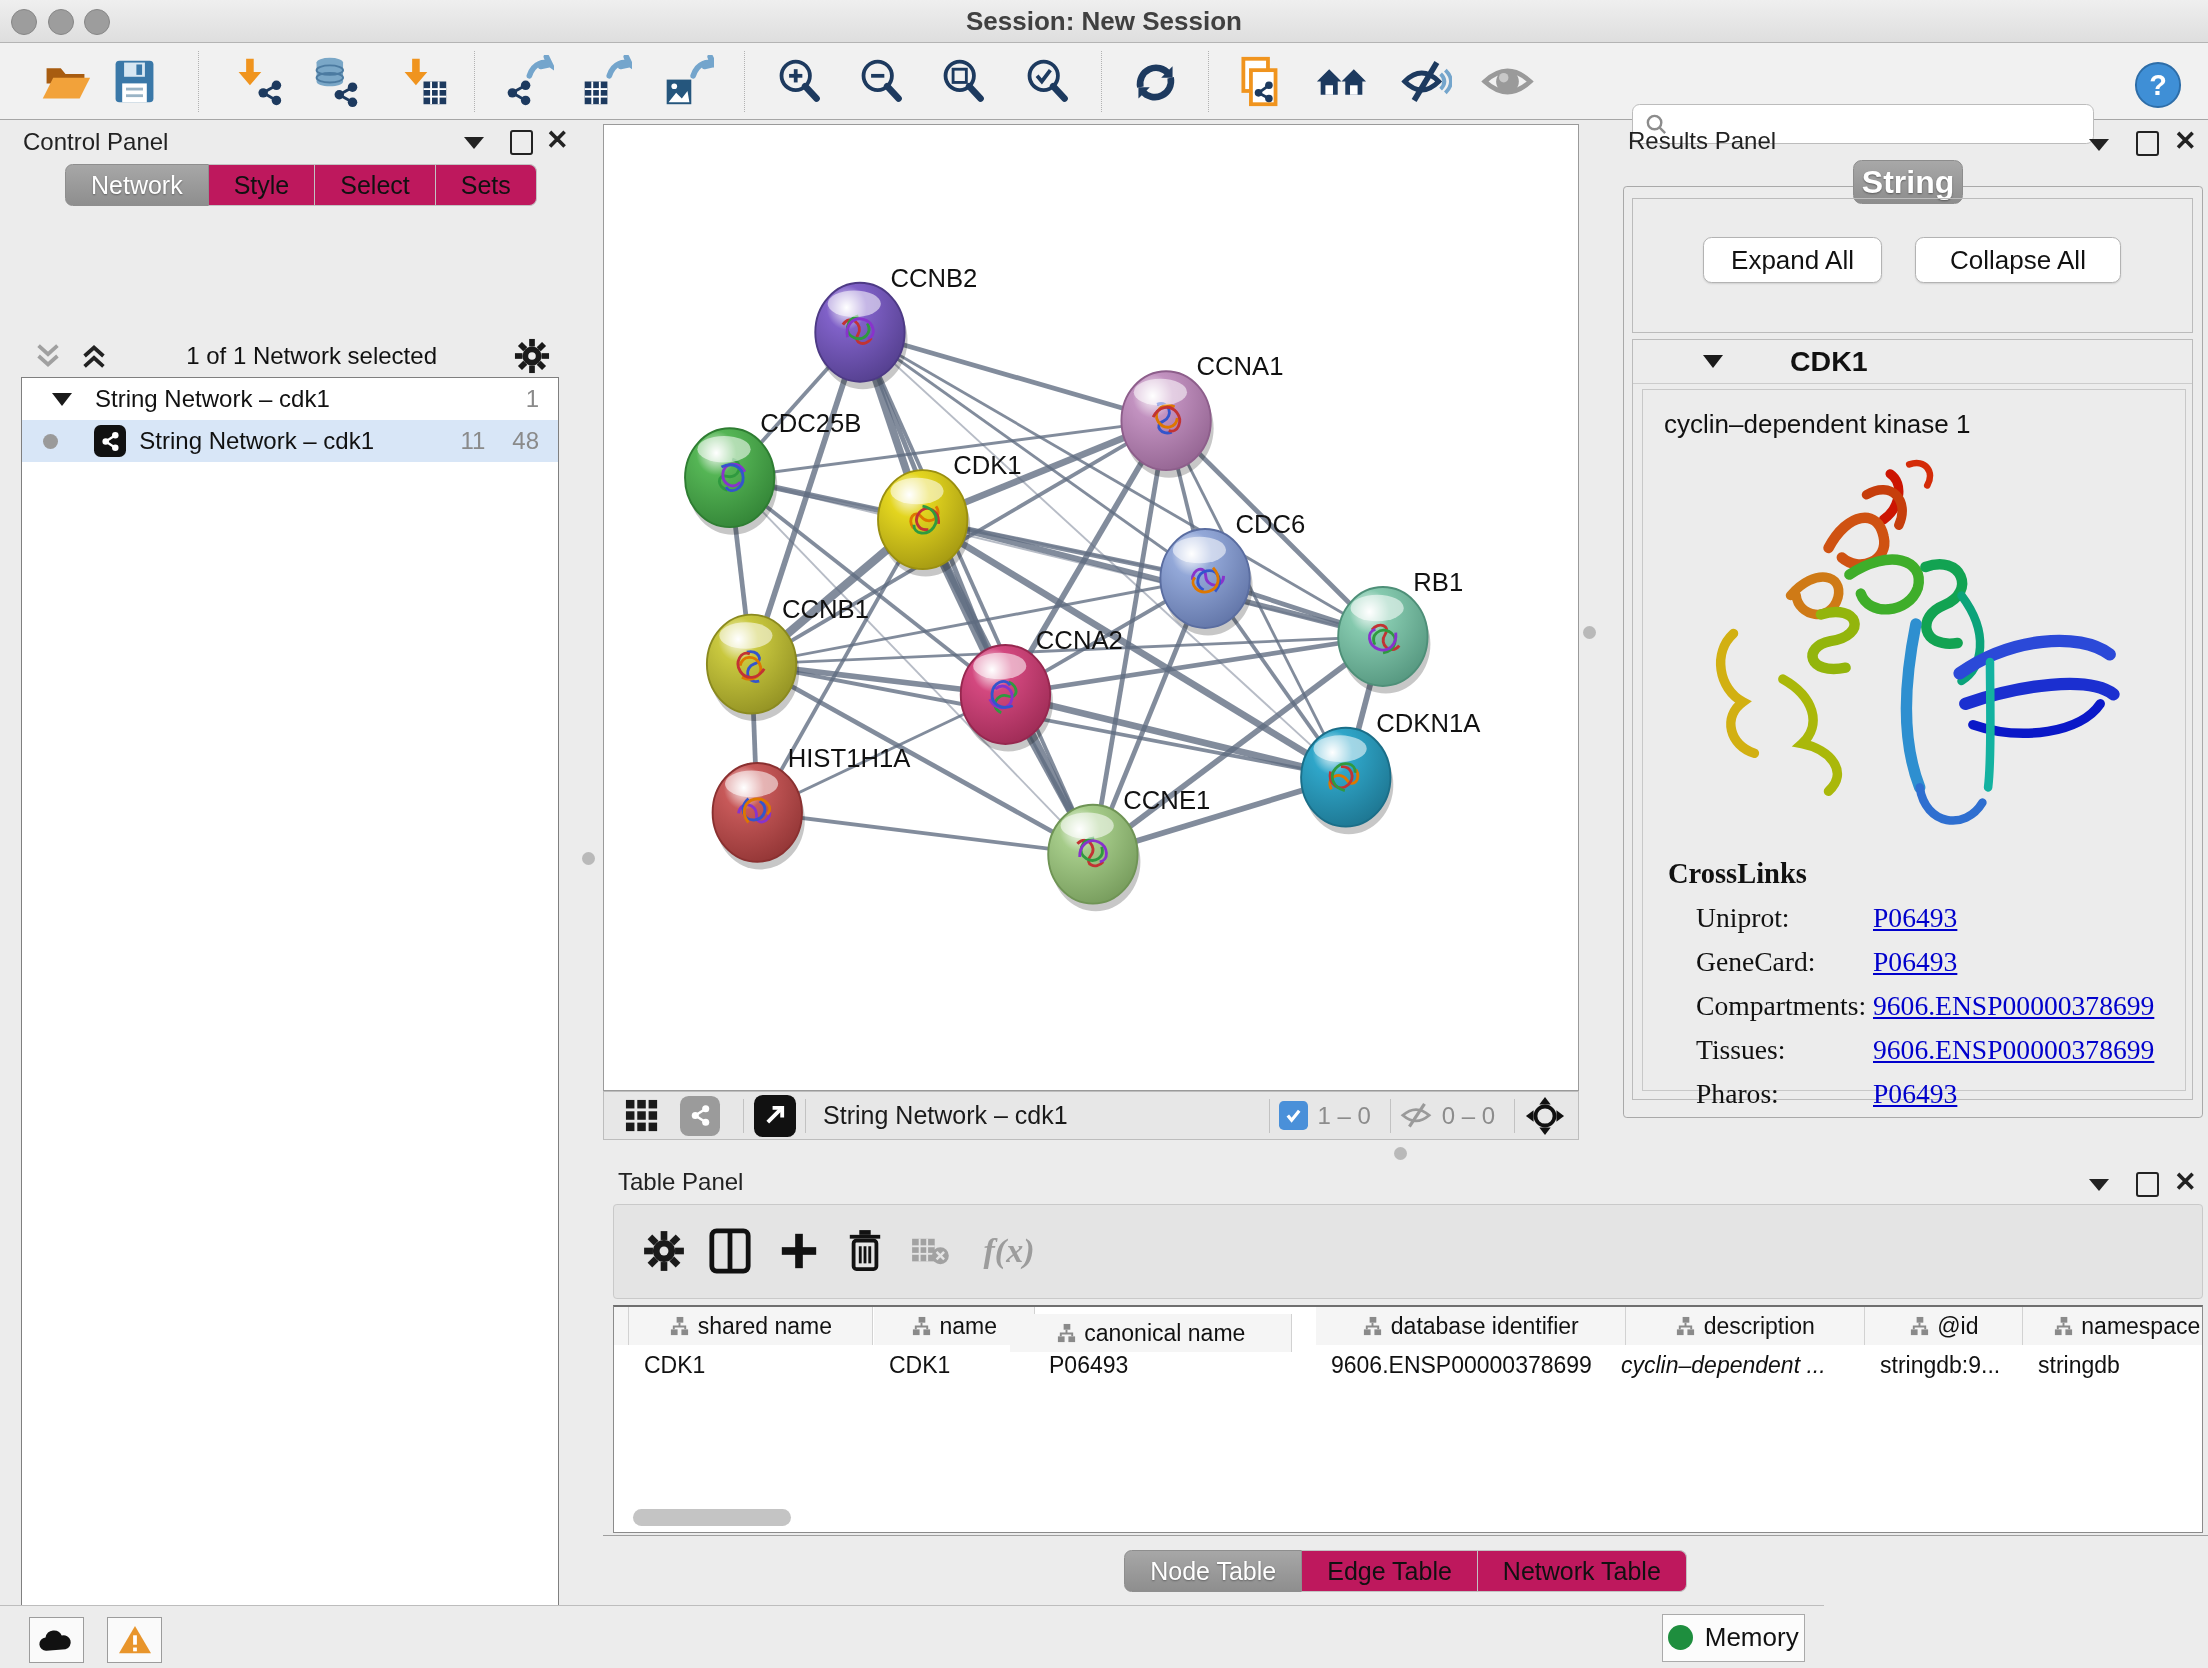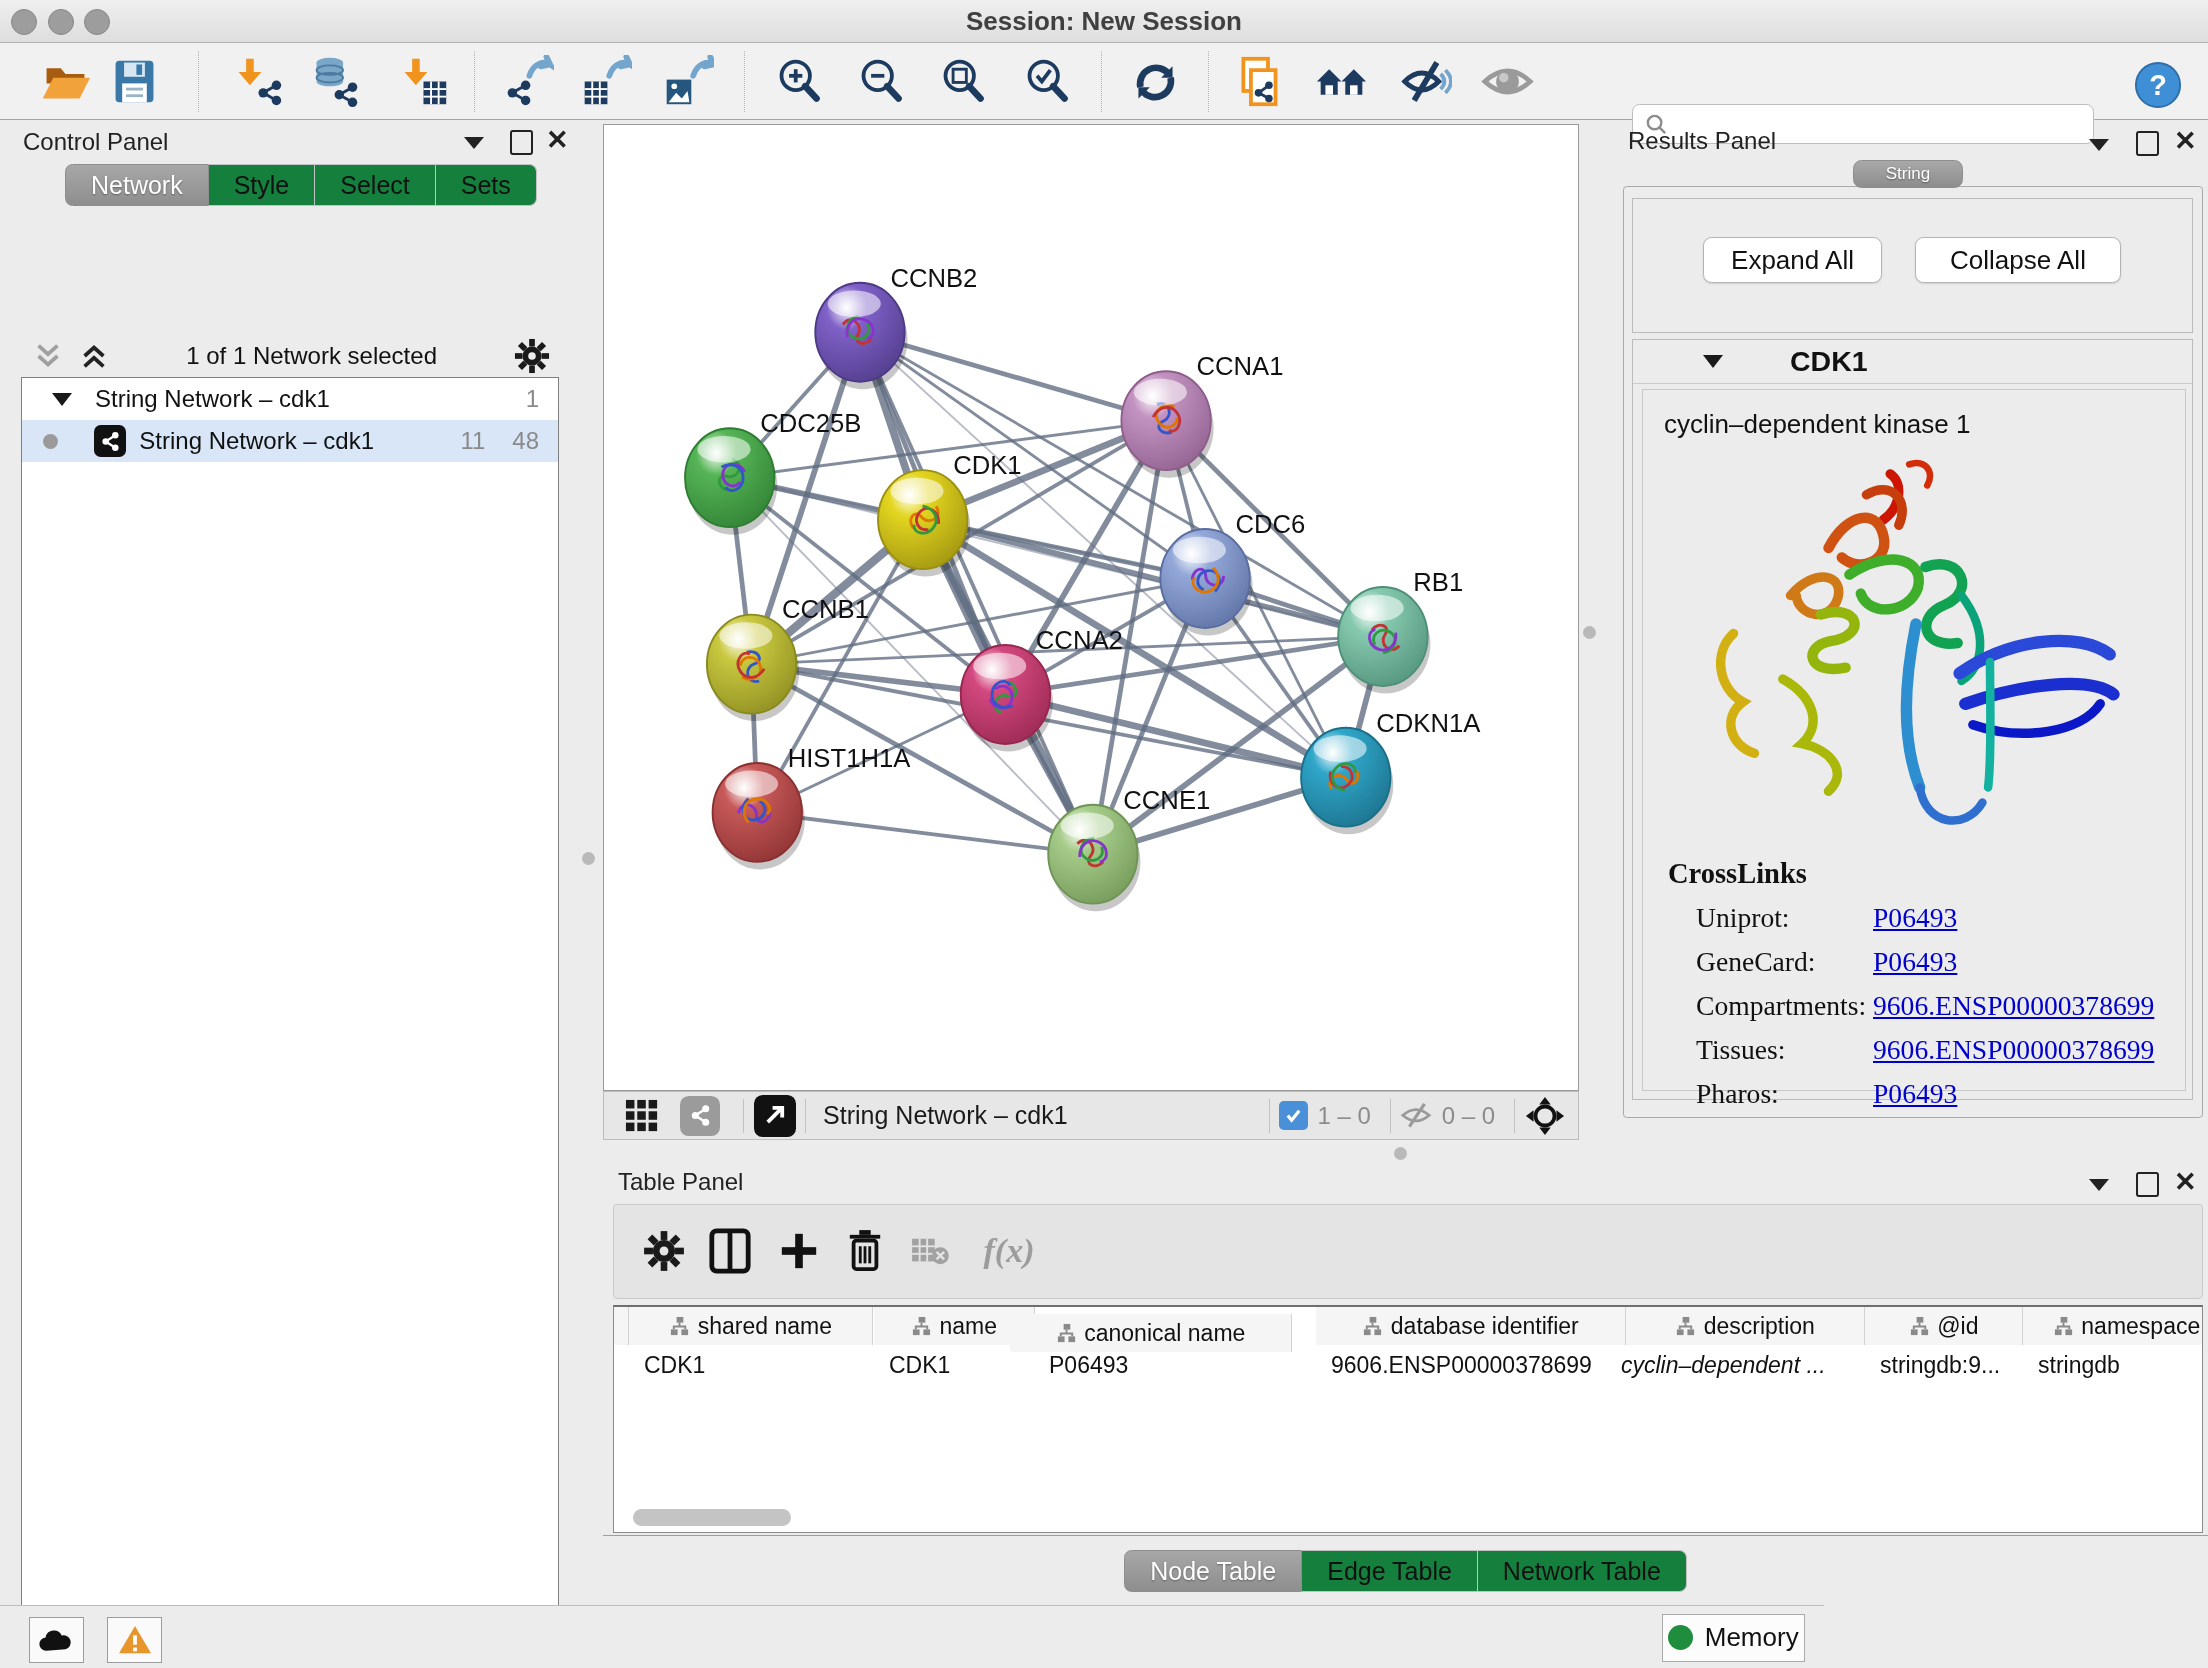--- a/index.html
+++ b/index.html
@@ -25,21 +25,21 @@
 
   
   .panel-title{font-size:24px;color:#222;}
   .pt-caret{width:0;height:0;border-left:10.5px solid transparent;border-right:10.5px solid transparent;
     border-top:12.4px solid #222;display:inline-block;}
   .pt-square{width:19px;height:21px;border:2.9px solid #222;border-radius:2.9px;display:inline-block;}
   .pt-x{font-size:27px;font-weight:bold;color:#222;line-height:21px;}
 
   
   .seg-wrap{display:flex;}
-  .seg{height:40px;line-height:40px;padding:0 25px;background:#15803d;border:1px solid #c2c2c2;
+  .seg{height:40px;line-height:40px;padding:0 25px;background:#be185d;border:1px solid #c2c2c2;
     border-left:none;font-size:25px;color:#111;text-align:center;}
   .seg:first-child{border-left:1px solid #c2c2c2;border-radius:7.6px 0 0 7.6px;}
   .seg:last-child{border-radius:0 7.6px 7.6px 0;}
   .seg.sel{background:linear-gradient(#a7a7a7,#8e8e8e);color:#ffffff;border-color:#8e8e8e;
     text-shadow:0 1px 1.9px rgba(0,0,0,.35);}
 
   
   .cp-toolrow{position:absolute;left:21px;top:215px;width:538px;height:42px;display:flex;align-items:center;}
   .cp-status{font-size:24px;color:#111;}
   .listbox{position:absolute;left:21px;top:257px;width:538px;height:1320px;background:#ffffff;
@@ -69,23 +69,23 @@
   .rbtn{position:absolute;top:38px;height:44px;background:#ffffff;border:1px solid #b3b3b3;border-radius:8.6px;
     font-size:26px;color:#111;display:flex;align-items:center;justify-content:center;box-shadow:0 1px 1.9px rgba(0,0,0,.12);}
   .rp-cdk1box{position:absolute;left:1632px;top:339px;width:561px;height:761px;border:1px solid #bbbbbb;box-sizing:border-box;}
   .rp-cdk1head{position:absolute;left:0;top:0;width:100%;height:44px;border-bottom:1px solid #cccccc;
     display:flex;align-items:center;box-sizing:border-box;}
   .rp-innerbox{position:absolute;left:9px;top:49px;width:544px;height:702px;border:1px solid #c8c8c8;box-sizing:border-box;}
   .cl-heading{font-family:"Liberation Serif",serif;font-weight:bold;font-size:28.5px;color:#111;}
   .cl-row{display:flex;font-family:"Liberation Serif",serif;font-size:27.6px;height:44px;align-items:center;}
   .cl-label{width:177px;color:#111;}
   .cl-link{color:#0000cc;text-decoration:underline;}
-  .string-badge{position:absolute;left:1853px;top:160px;width:110px;height:28px;border-radius:8.6px;
-    background:linear-gradient(#a8a8a8,#8d8d8d);color:#fff;font-size:17px;display:flex;align-items:center;
-    justify-content:center;text-shadow:0 1px 1.9px rgba(0,0,0,.4);border:1px solid #8d8d8d;box-sizing:border-box;}
+  .string-badge{position:absolute;left:1853px;top:160px;width:110px;height:44px;border-radius:8.6px;
+    background:linear-gradient(#a8a8a8,#8d8d8d);color:#fff;font-size:32px;display:flex;align-items:center;
+    justify-content:center;text-shadow:0 1px 1.9px rgba(0,0,0,.4);border:1px solid #8d8d8d;box-sizing:border-box;font-weight:bold;}
 
   
   .tp-toolbox{position:absolute;left:613px;top:1204px;width:1590px;height:95px;background:#e4e4e4;
     border:1px solid #c9c9c9;border-radius:3.8px;box-sizing:border-box;}
   .tp-tool{position:absolute;top:21px;width:49px;height:49px;display:flex;align-items:center;justify-content:center;font-weight:bold;}
   .fx{font-family:"Liberation Serif",serif;font-style:italic;font-size:34px;color:#9c9c9c;}
   .tablebox{position:absolute;left:613px;top:1305px;width:1590px;height:228px;background:#ffffff;
     border:1.9px solid #8b8b8b;border-top:2.9px solid #6f6f6f;box-sizing:border-box;overflow:hidden;}
   .th-cell{position:absolute;top:0;height:38px;border-right:1px solid #d2d2d2;background:#f5f5f5;
     display:flex;align-items:center;justify-content:center;font-size:23px;color:#111;gap:7.6px;box-sizing:border-box;}

